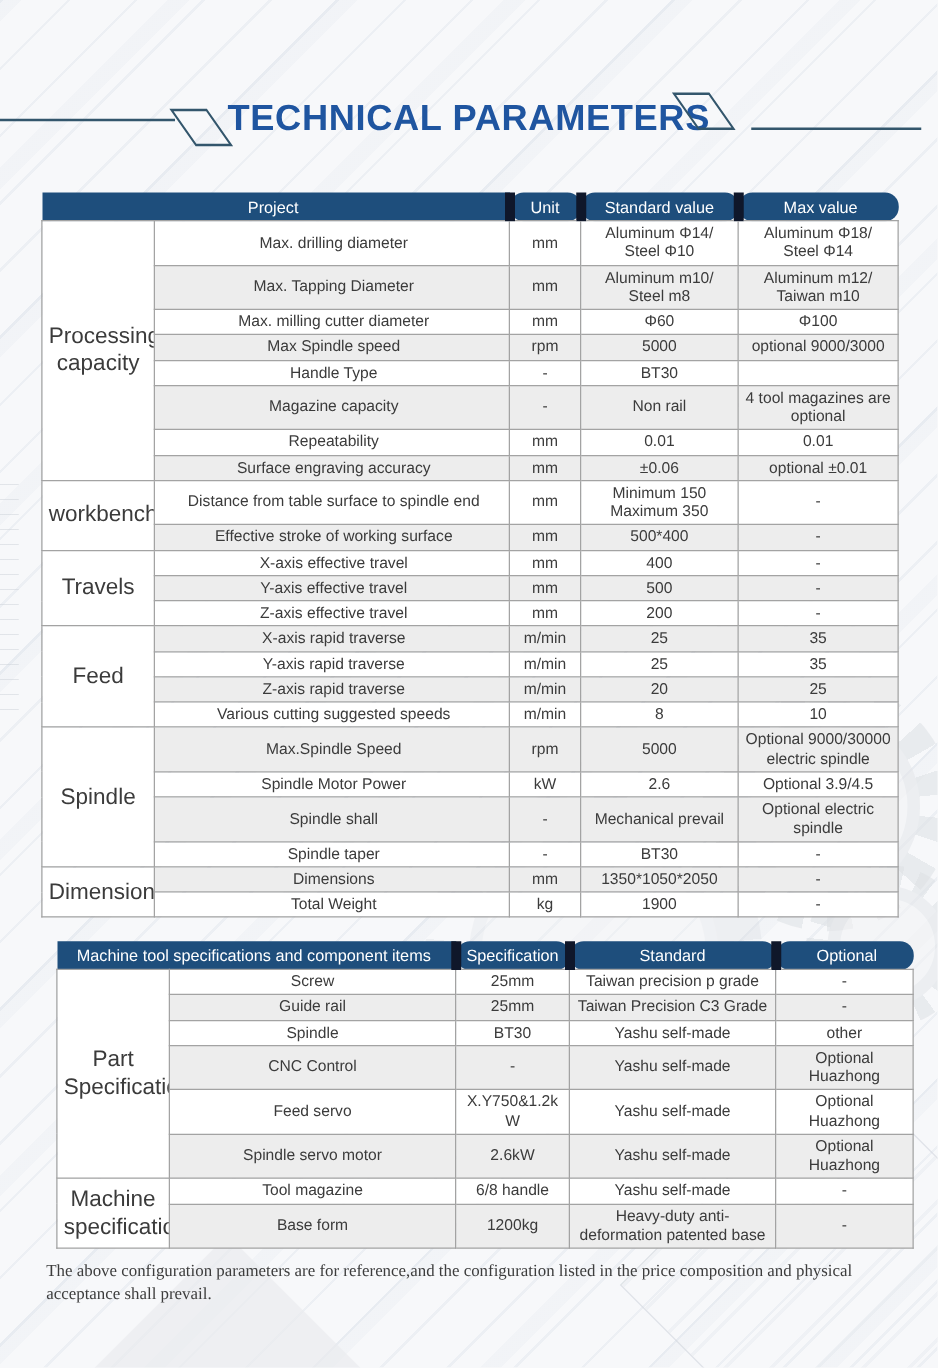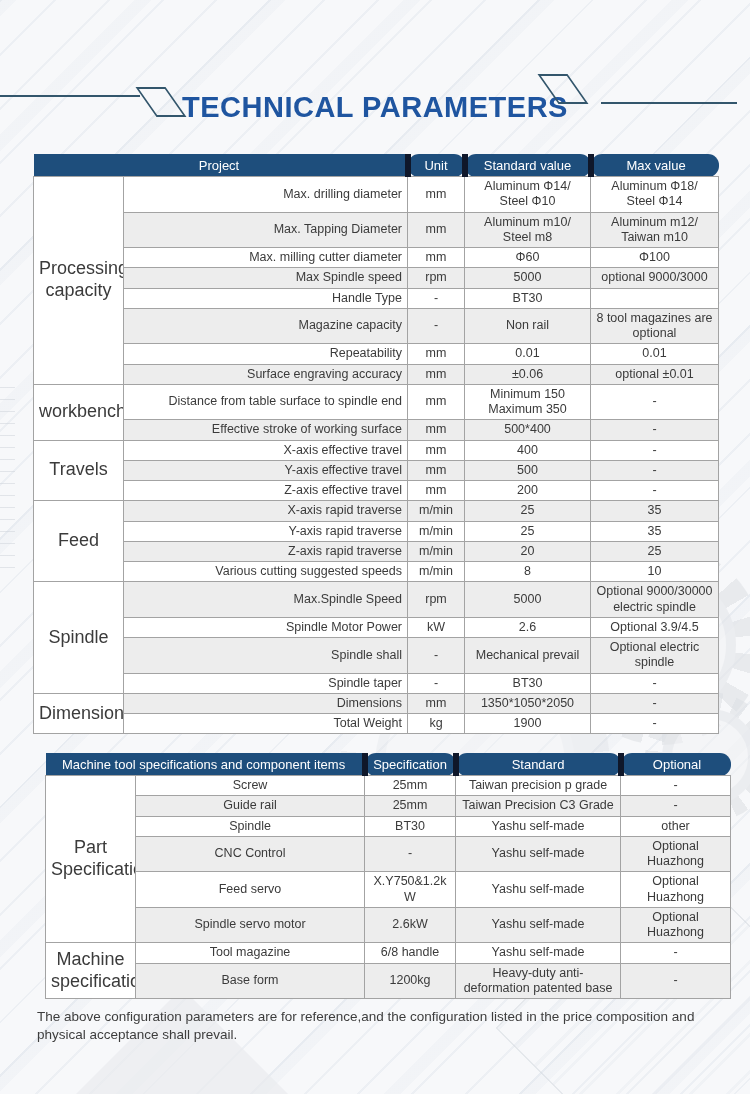--- a/index.html
+++ b/index.html
@@ -28,50 +28,50 @@
   .diamond{position:absolute;z-index:0;left:182px;top:988px;width:432px;height:432px;
     background:#e9ebee;transform:rotate(45deg);transform-origin:top left;opacity:.7;}
   .sketch-br{position:absolute;z-index:0;right:-50px;bottom:-60px;width:250px;height:250px;
     border:1px solid #d4d9df;transform:rotate(45deg);opacity:.7;
     background:repeating-linear-gradient(90deg, rgba(180,190,205,0.15) 0 3px, transparent 3px 26px);}
 
   
   .title-wrap{position:absolute;left:0;top:0;width:750px;z-index:2;}
   .page-title{
     position:absolute;left:0;top:79px;width:750px;text-align:center;
-    font-size:29px;font-weight:bold;letter-spacing:.5px;color:var(--title-color,#1f55a0);margin-top:12px;
+    font-size:29px;font-weight:bold;letter-spacing:.5px;color:var(--title-color,#1f55a0);
   }
   .deco-line{position:absolute;height:2px;background:#33566c;}
   .deco-line.left{left:0;top:95px;width:140px;}
   .deco-line.right{left:601px;top:102px;width:136px;}
   .deco-para{position:absolute;width:30px;height:30px;border:2px solid #33566c;
     transform:skewX(35deg);box-sizing:border-box;background:transparent;}
   .deco-para.left{left:146px;top:87px;}
   .deco-para.right{left:548px;top:74px;}
 
   
   table{border-collapse:collapse;table-layout:fixed;position:absolute;z-index:1;
     width:685px;left:33px;background:transparent;}
   .t1{top:154px;}
   .t2{top:753px;margin-left:12px;}
   th{background:var(--header-bg,#1e4e7c);color:#ffffff;font-size:13px;font-weight:400;
     height:20px;padding:1px 4px;border:0;}
-  th + th{border-left:6px solid #0f172a;border-radius:11px;}
+  th + th{border-left:8px solid #0f172a;border-radius:11px;}
   td{border:1px solid #a3a3a3;font-size:12.5px;line-height:1.22;padding:2px 5px;
     text-align:center;vertical-align:middle;white-space:pre-line;background:#ffffff;
     overflow:hidden;}
   tr{height:20px;}
   tr.tall{height:35px;}
   tr.alt td{background:var(--alt-row,#ededed);}
   td.group-cell{background:#ffffff !important;font-size:18px;}
-  .t1 td.f-item{text-align:right;padding-left:8px;}
+  .t1 td.f-item{text-align:center;padding-left:8px;}
   .t2 td.f-spec{word-break:break-all;}
 
   .footnote{position:absolute;z-index:2;left:37px;top:1008px;width:690px;
-    font-size:13.5px;line-height:1.32;color:#3d3d3d;}
+    font-size:13.5px;line-height:1.32;color:#3d3d3d;font-family:Liberation Serif, serif;}
 </style>
 </head>
 <body>
 
 <div class="bg-stripes"></div>
 <div class="gear gear1"></div>
 <div class="gear gear2"></div>
 <div class="gear gear3"></div>
 <div class="ruler"></div>
 <div class="diamond"></div>
@@ -134,21 +134,21 @@
       <tr>
         <td class="f-item">Handle Type</td>
         <td class="f-unit">-</td>
         <td class="f-standard">BT30</td>
         <td class="f-max"></td>
       </tr>
       <tr class="alt tall">
         <td class="f-item">Magazine capacity</td>
         <td class="f-unit">-</td>
         <td class="f-standard">Non rail</td>
-        <td class="f-max">8 tool magazines are
+        <td class="f-max">4 tool magazines are
 optional</td>
       </tr>
       <tr>
         <td class="f-item">Repeatability</td>
         <td class="f-unit">mm</td>
         <td class="f-standard">0.01</td>
         <td class="f-max">0.01</td>
       </tr>
       <tr class="alt">
         <td class="f-item">Surface engraving accuracy</td>

